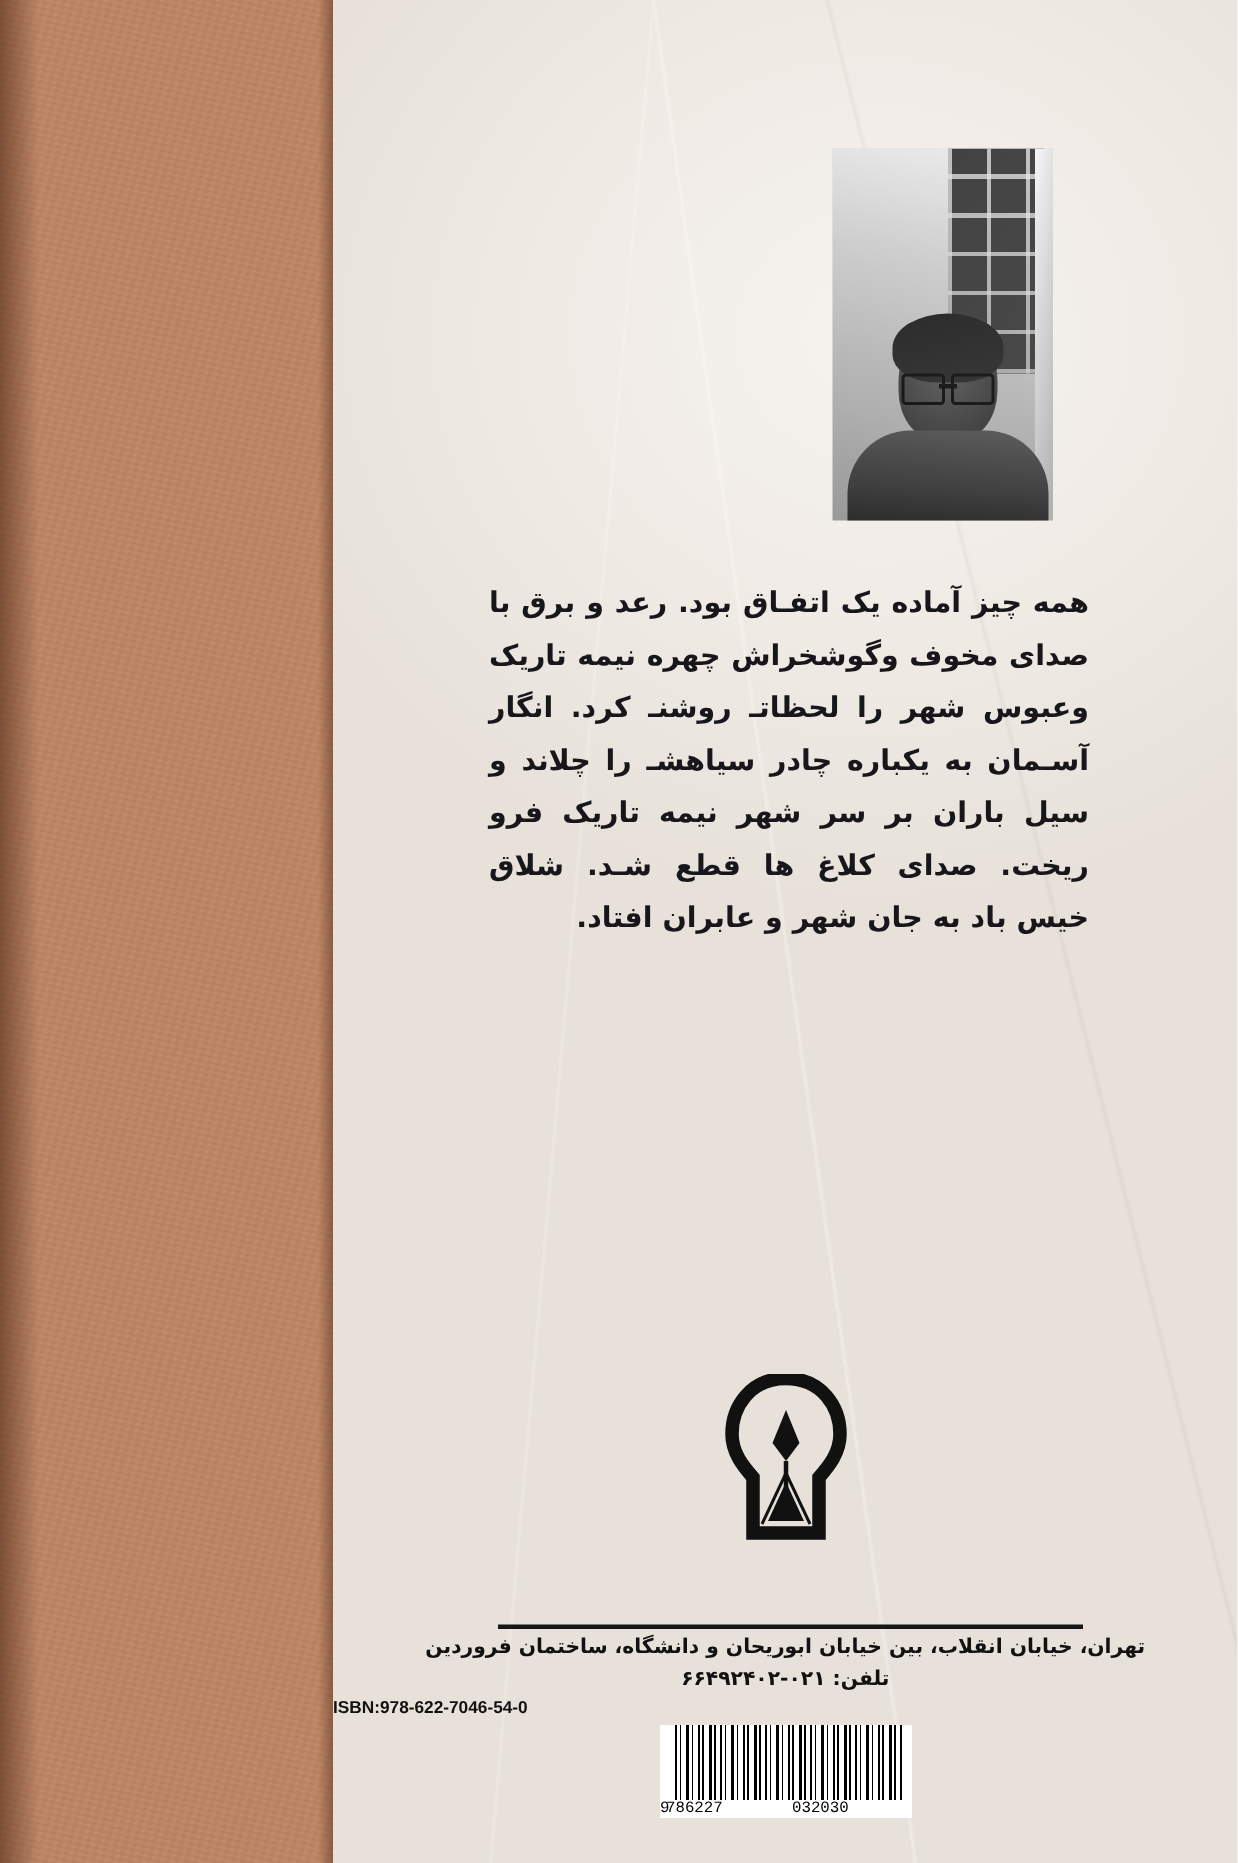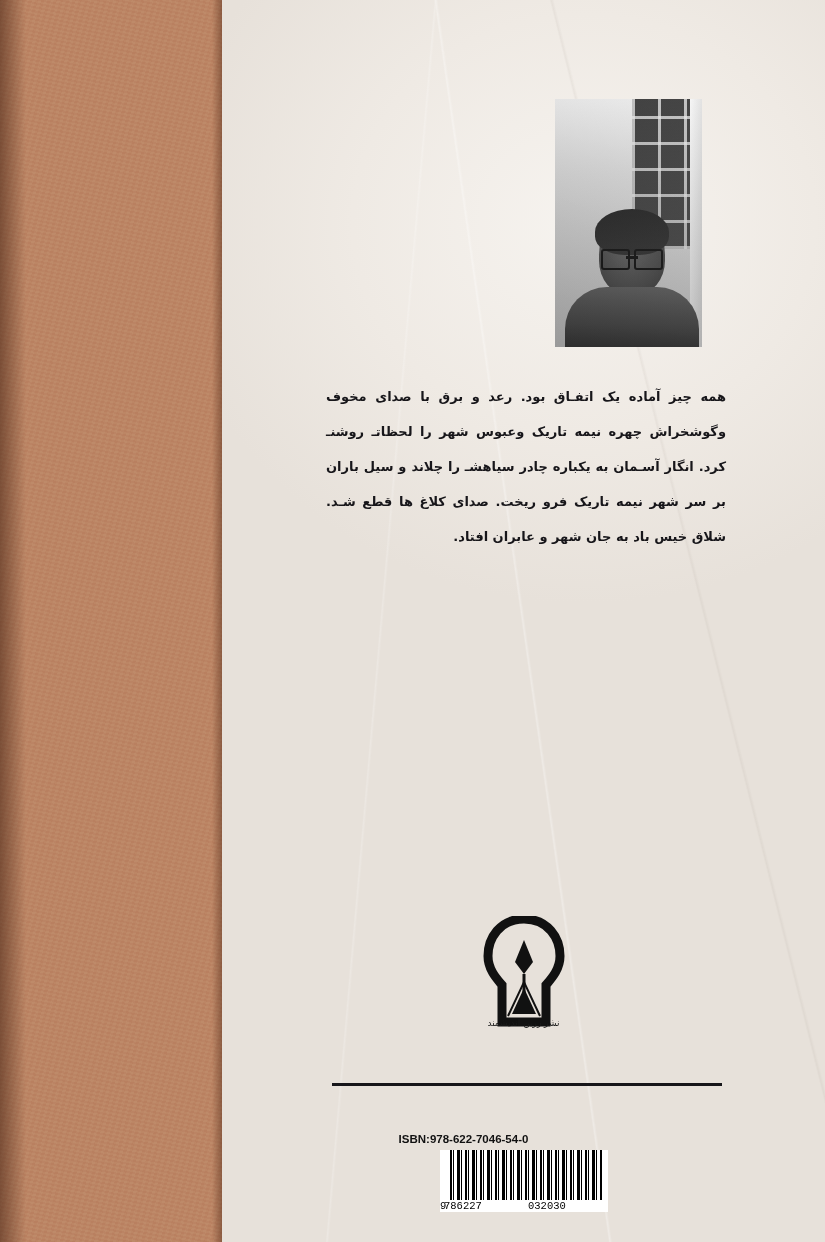--- a/index.html
+++ b/index.html
@@ -156,21 +156,21 @@
   }
 
   
   .blurb {
     position: absolute;
     top: 366px;
     left: 104px;
     width: 400px;
     text-align: justify;
     direction: rtl;
-    font-size: 13px;
+    font-size: 19px;
     line-height: 35px;
     font-weight: bold;
     color: #17161a;
     letter-spacing: 0px;
   }
 
   
   .logo-wrap {
     position: absolute;
     top: 916px;
@@ -216,21 +216,21 @@
     font-size: 13.5px;
     font-weight: bold;
     color: #111;
     line-height: 21px;
   }
   .isbn-text {
     position: absolute;
     top: 1133px;
     left: 0;
     width: 483px;
-    text-align: center;
+    text-align: left;
     direction: ltr;
     font-size: 11.5px;
     font-weight: bold;
     color: #111;
     font-family: "Liberation Sans", sans-serif;
   }
 
   
   .barcode {
     position: absolute;
@@ -304,25 +304,28 @@
     <p class="blurb">همه چیز آماده یک اتفـاق بود. رعد و برق با صدای مخوف وگوشخراش چهره نیمه تاریک وعبوس شهر را لحظاتـ روشنـ کرد. انگار آسـمان به یکباره چادر سیاهشـ را چلاند و سیل باران بر سر شهر نیمه تاریک فرو ریخت. صدای کلاغ ها قطع شـد. شلاق خیس باد به جان شهر و عابران افتاد.</p>
 
     <div class="logo-wrap">
       <svg width="92" height="112" viewBox="0 0 92 112">
         <path d="M46 3 C22 3 10 22 10 40 C10 53 18 62 24 69 L24 106 L68 106 L68 69 C74 62 82 53 82 40 C82 22 70 3 46 3 Z" fill="none" stroke="#111" stroke-width="9"></path>
         <path d="M46 24 L55 46 L46 58 L37 46 Z" fill="#111"></path>
         <path d="M46 58 L46 96" stroke="#111" stroke-width="3"></path>
         <path d="M34 98 L46 72 L58 98 Z" fill="#111"></path>
         <path d="M30 100 L46 66 L62 100" fill="none" stroke="#111" stroke-width="2"></path>
       </svg>
-      <div class="logo-caption">نشر زرین اندیشمند</div>
     </div>
 
     <div class="rule"></div>
 
+    <div class="address">
+      <div>تهران، خیابان انقلاب، بین خیابان ابوریحان و دانشگاه، ساختمان فروردین</div>
+      <div>تلفن: ۰۲۱-۶۶۴۹۲۴۰۲</div>
+    </div>
 
     <div class="isbn-text">ISBN:978-622-7046-54-0</div>
 
     <div class="barcode">
       <div class="bars"></div>
       <div class="digits">
         <span class="d0">9</span>
         <span class="d1">786227</span>
         <span class="d2">032030</span>
       </div>

